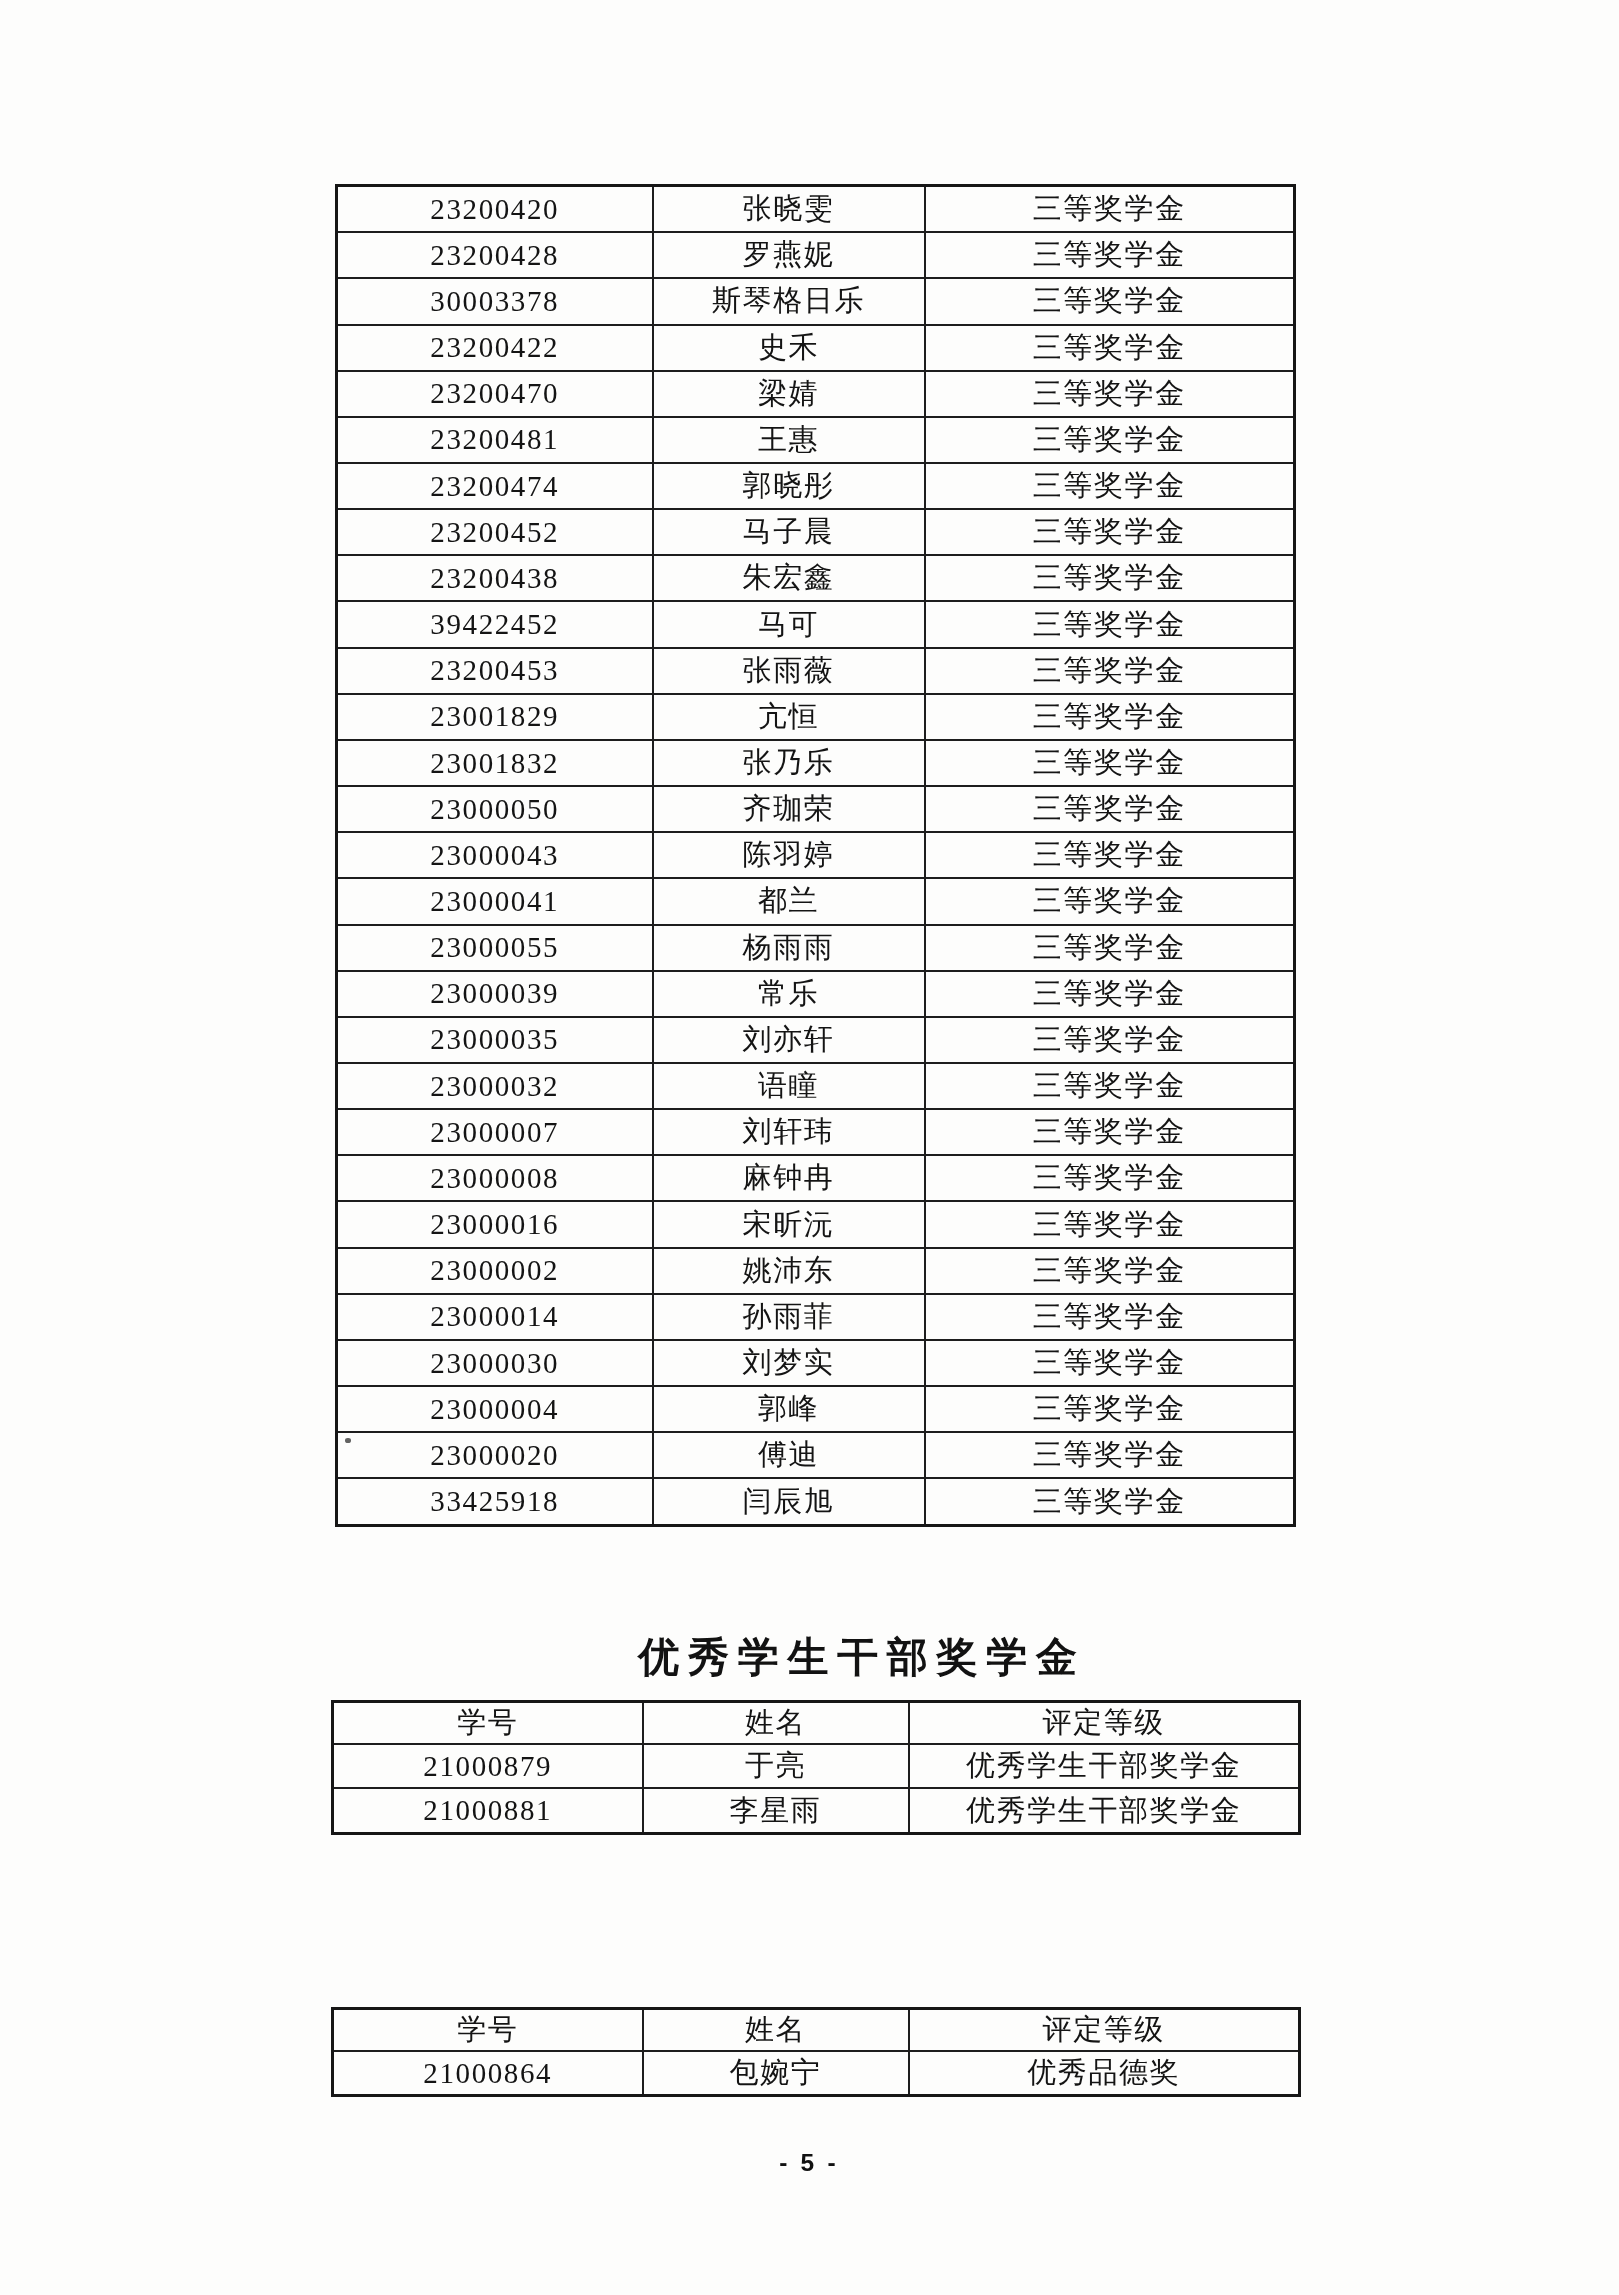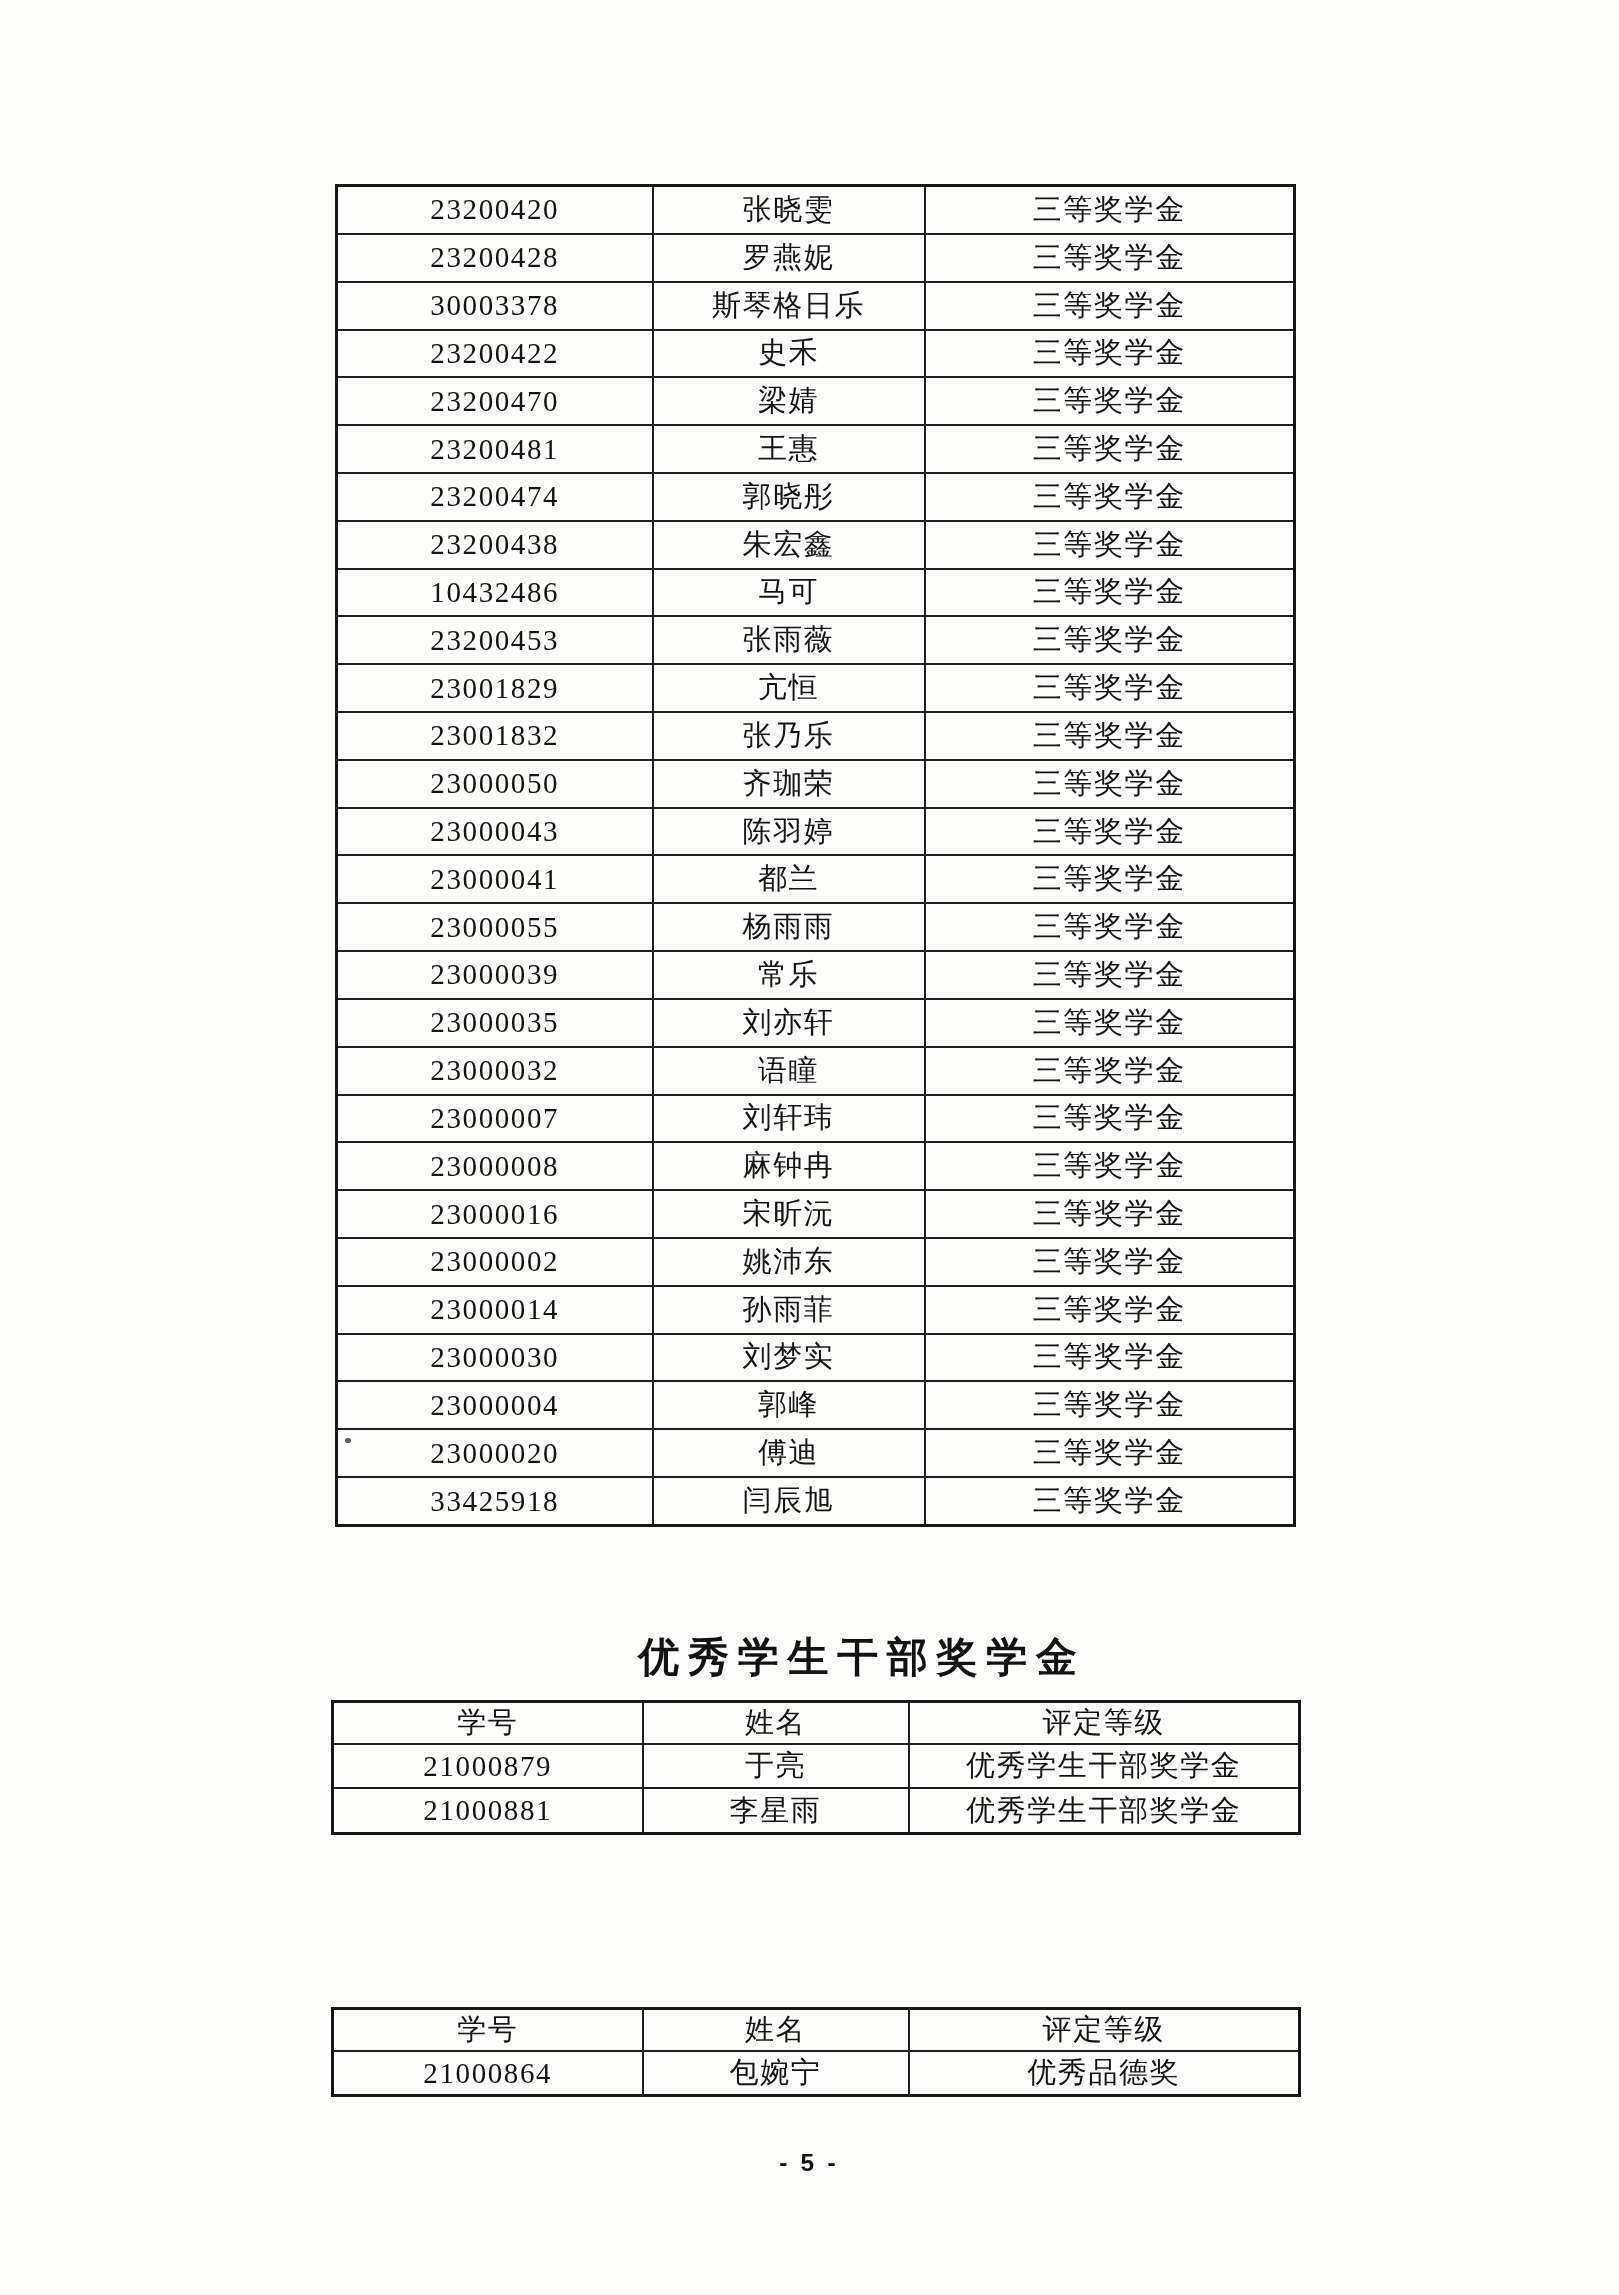--- a/index.html
+++ b/index.html
@@ -107,26 +107,31 @@
           <td>23200481</td>
           <td>王惠</td>
           <td>三等奖学金</td>
         </tr>
         <tr>
           <td>23200474</td>
           <td>郭晓彤</td>
           <td>三等奖学金</td>
         </tr>
         <tr>
+          <td>23200452</td>
+          <td>马子晨</td>
+          <td>三等奖学金</td>
+        </tr>
+        <tr>
           <td>23200438</td>
           <td>朱宏鑫</td>
           <td>三等奖学金</td>
         </tr>
         <tr>
-          <td>10432486</td>
+          <td>39422452</td>
           <td>马可</td>
           <td>三等奖学金</td>
         </tr>
         <tr>
           <td>23200453</td>
           <td>张雨薇</td>
           <td>三等奖学金</td>
         </tr>
         <tr>
           <td>23001829</td>

